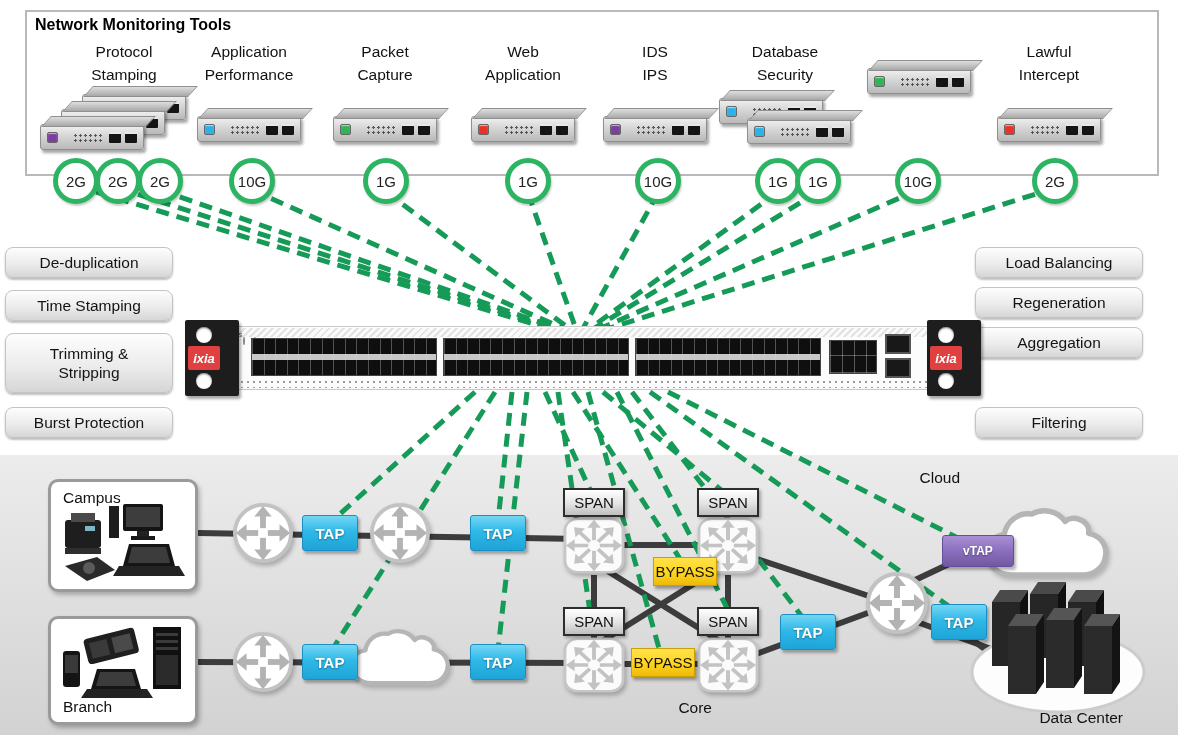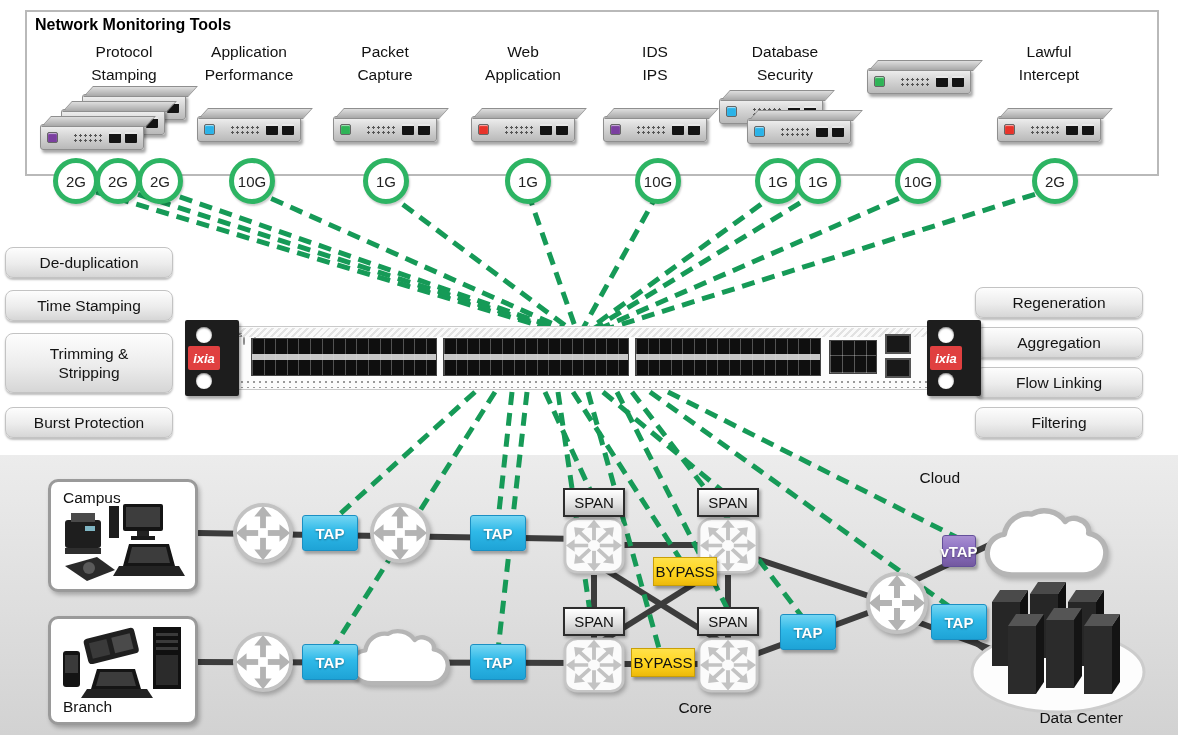--- a/index.html
+++ b/index.html
@@ -87,23 +87,23 @@
 
   .site-box { position:absolute; background:#fff; border:3px solid #9a9a9a; border-radius:10px;
               box-shadow:2px 3px 4px rgba(0,0,0,0.25); }
   .site-label { position:absolute; font-size:15.5px; color:#111; }
 
   .tap { position:absolute; width:56px; height:36px; border-radius:3px;
          background:linear-gradient(180deg,#74d6f3 0%,#2fb9e8 45%,#1ea3d6 100%);
          border:1px solid #1b8fc2; color:#fff; font-weight:bold; font-size:15px;
          display:flex; align-items:center; justify-content:center;
          text-shadow:0 1px 2px rgba(0,0,0,0.4); box-shadow:2px 3px 3px rgba(0,0,0,0.3); }
-  .vtap { position:absolute; width:34px; height:32px; border-radius:3px;
+  .vtap { position:absolute; width:72px; height:32px; border-radius:3px;
          background:linear-gradient(180deg,#a98fd2 0%,#8a6fc0 50%,#73589f 100%);
-         border:1px solid #64509a; color:#fff; font-size:15px; font-weight:bold;
+         border:1px solid #64509a; color:#fff; font-size:12px; font-weight:bold;
          display:flex; align-items:center; justify-content:center;
          text-shadow:0 1px 2px rgba(0,0,0,0.4); box-shadow:2px 3px 3px rgba(0,0,0,0.3); }
   .span-box { position:absolute; width:62px; height:29px;
          background:linear-gradient(180deg,#ffffff 0%,#e3e3e3 55%,#bfbfbf 100%);
          border:2px solid #2d2d2d; color:#111; font-size:15px;
          display:flex; align-items:center; justify-content:center;
          box-shadow:2px 2px 3px rgba(0,0,0,0.3); }
   .bypass { position:absolute; width:64px; height:29px;
          background:linear-gradient(180deg,#ffe14a 0%,#ffd51e 55%,#edb90a 100%);
          border:1px solid #c99f08; color:#111; font-size:15px;
@@ -356,23 +356,23 @@
   <div class="circle" style="left:755px">1G</div>
   <div class="circle" style="left:795px">1G</div>
   <div class="circle" style="left:895px">10G</div>
   <div class="circle" style="left:1032px">2G</div>
 
   <div class="feat" style="left:5px;top:247px">De-duplication</div>
   <div class="feat" style="left:5px;top:290px">Time Stamping</div>
   <div class="feat tall" style="left:5px;top:333px">Trimming &amp; Stripping</div>
   <div class="feat" style="left:5px;top:407px">Burst Protection</div>
 
+  <div class="feat" style="left:975px;top:247px">Load Balancing</div>
   <div class="feat" style="left:975px;top:287px">Regeneration</div>
   <div class="feat" style="left:975px;top:327px">Aggregation</div>
-  <div class="feat" style="left:975px;top:367px">Flow Linking</div>
   <div class="feat" style="left:975px;top:407px">Filtering</div>
 
   <div class="npb">
     <div class="body"></div>
     <div class="vent-top"></div>
     <div class="vent-bot"></div>
     <div class="ctrl">
       <span class="tag">STATUS</span>
       <span class="dotled"></span>
       <span class="dotled"></span>

